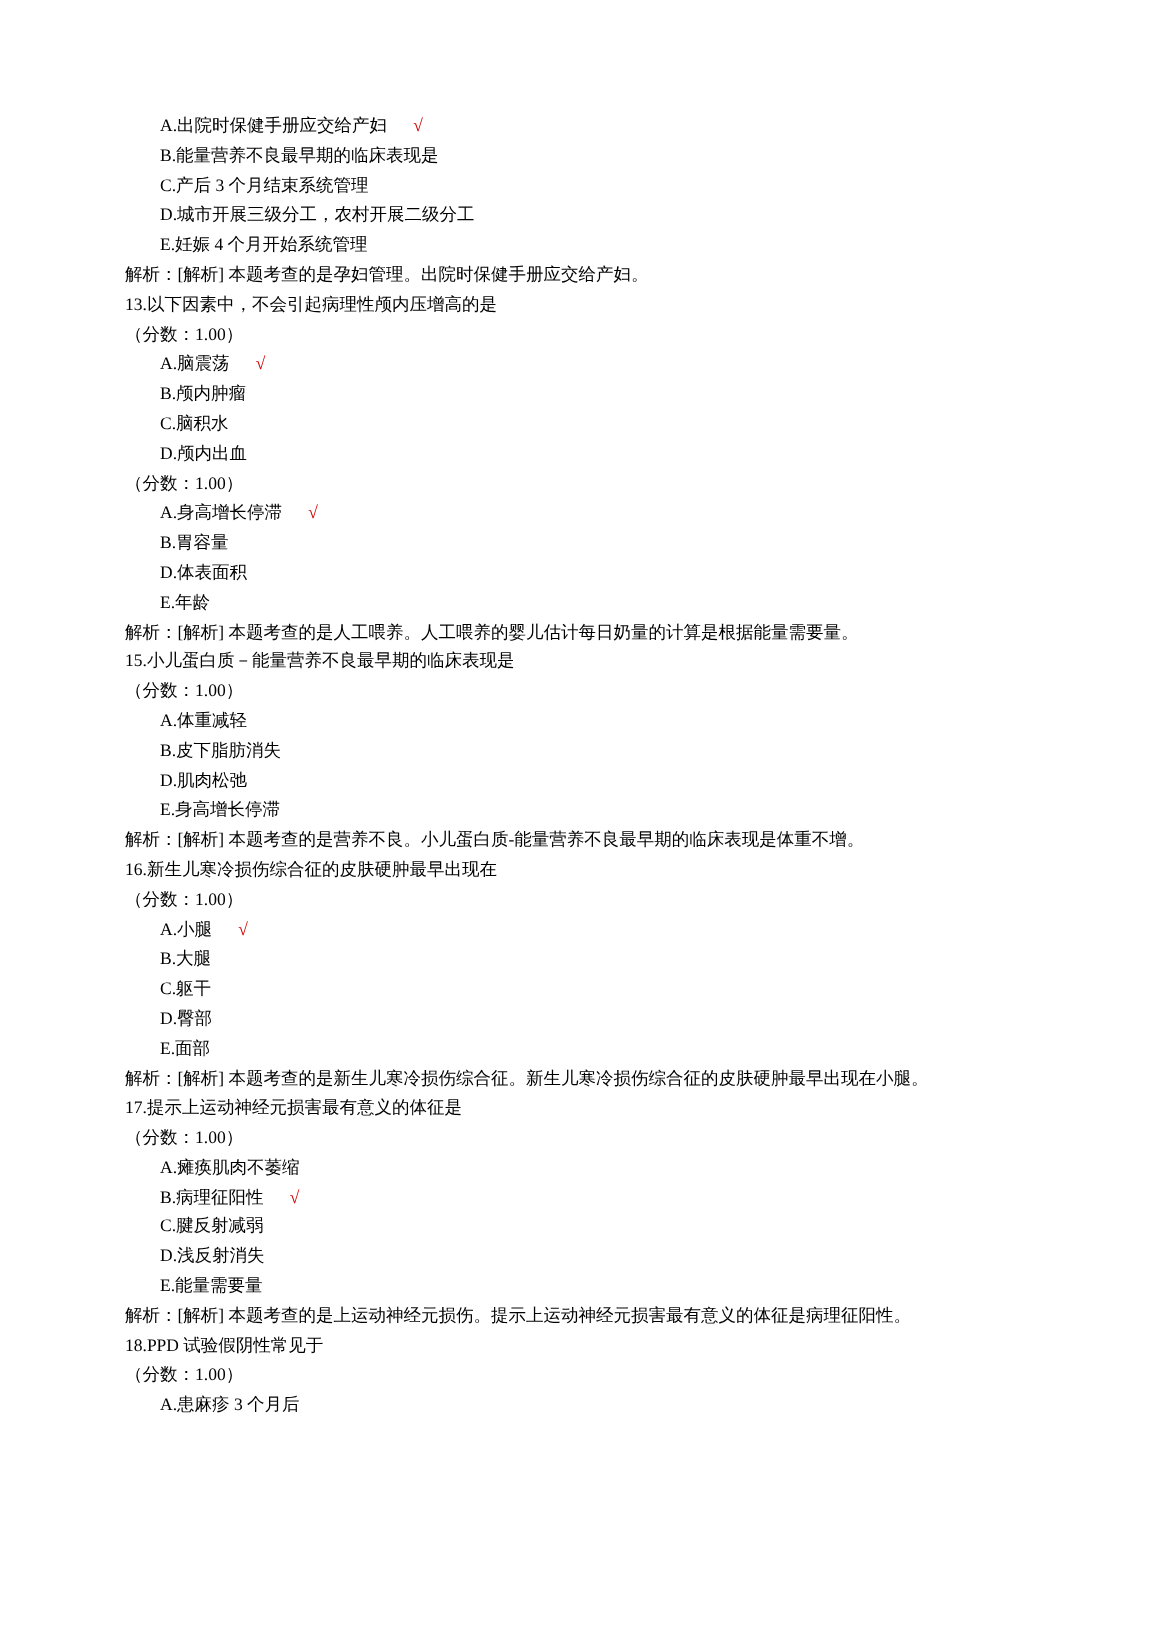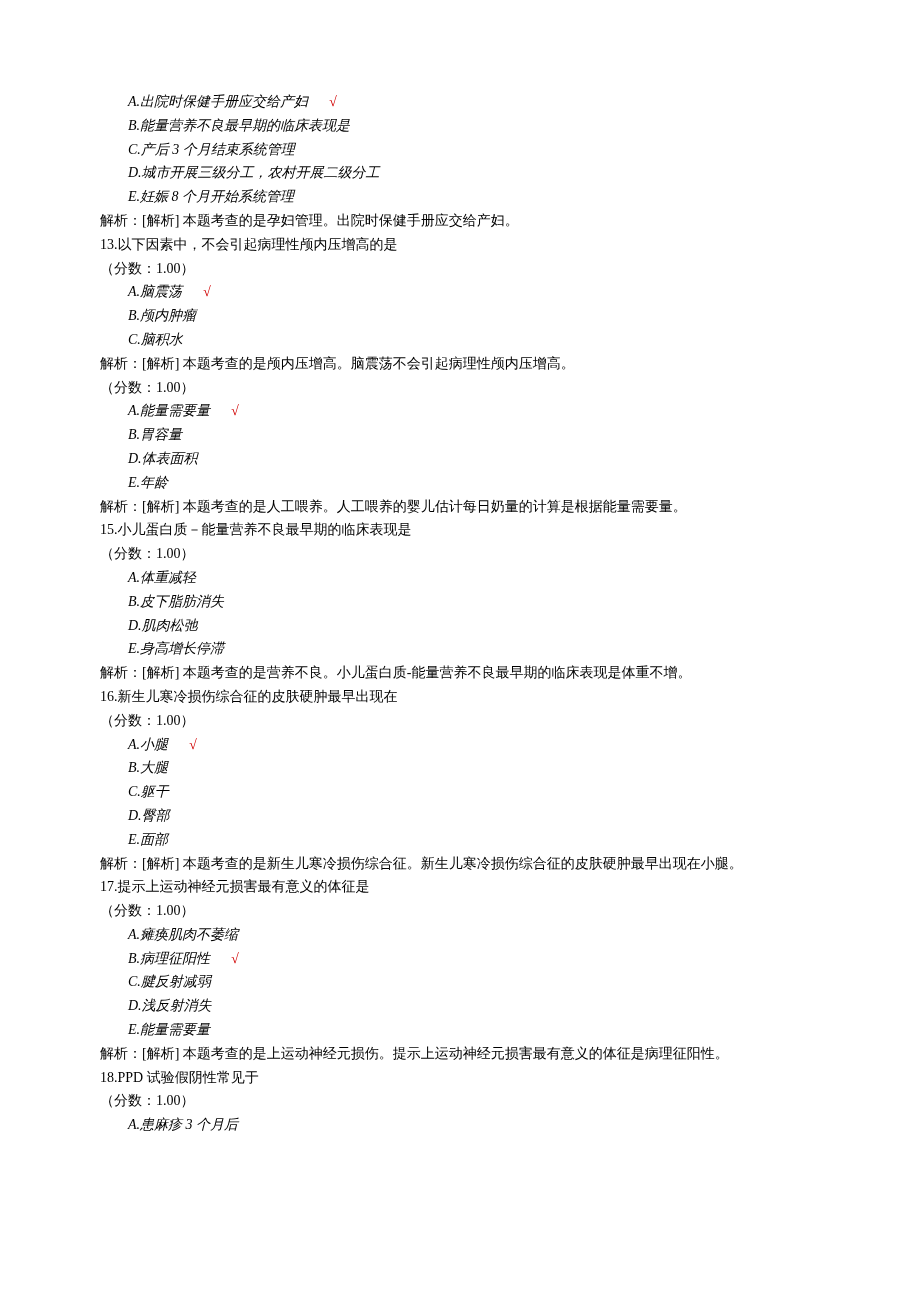--- a/index.html
+++ b/index.html
@@ -8,21 +8,20 @@
     line-height: 1.7;
     color: #000;
     background: #fff;
     margin: 0;
     padding: 90px 100px;
     width: 920px;
     box-sizing: border-box;
   }
   .opt-row {
     padding-left: 2em;
-    font-style: italic;
   }
   .indent-1 {
     padding-left: 1em;
   }
   .q-line, .score-line, .analysis-line {
     padding-left: 0;
   }
   .check {
     color: #d00000;
     font-weight: bold;
@@ -30,30 +29,30 @@
   }
 </style>
 </head>
 <body>
 
 <div id="container">
     <div class="opt-row"><span>A.出院时保健手册应交给产妇</span><span class="check">√</span></div>
     <div class="opt-row"><span>B.能量营养不良最早期的临床表现是</span></div>
     <div class="opt-row"><span>C.产后 3 个月结束系统管理</span></div>
     <div class="opt-row"><span>D.城市开展三级分工，农村开展二级分工</span></div>
-    <div class="opt-row"><span>E.妊娠 8 个月开始系统管理</span></div>
+    <div class="opt-row"><span>E.妊娠 4 个月开始系统管理</span></div>
     <div class="analysis-line">解析：[解析] 本题考查的是孕妇管理。出院时保健手册应交给产妇。</div>
     <div class="q-line">13.以下因素中，不会引起病理性颅内压增高的是</div>
     <div class="score-line indent-1">（分数：1.00）</div>
     <div class="opt-row"><span>A.脑震荡</span><span class="check">√</span></div>
     <div class="opt-row"><span>B.颅内肿瘤</span></div>
     <div class="opt-row"><span>C.脑积水</span></div>
-    <div class="analysis-line">解析：[解析] 本题考查的是颅内压增高。脑震荡不会引起病理性颅内压增高。</div>
+    <div class="opt-row"><span>D.颅内出血</span></div>
     <div class="score-line indent-1">（分数：1.00）</div>
-    <div class="opt-row"><span>A.能量需要量</span><span class="check">√</span></div>
+    <div class="opt-row"><span>A.身高增长停滞</span><span class="check">√</span></div>
     <div class="opt-row"><span>B.胃容量</span></div>
     <div class="opt-row"><span>D.体表面积</span></div>
     <div class="opt-row"><span>E.年龄</span></div>
     <div class="analysis-line">解析：[解析] 本题考查的是人工喂养。人工喂养的婴儿估计每日奶量的计算是根据能量需要量。</div>
     <div class="q-line">15.小儿蛋白质－能量营养不良最早期的临床表现是</div>
     <div class="score-line indent-1">（分数：1.00）</div>
     <div class="opt-row"><span>A.体重减轻</span></div>
     <div class="opt-row"><span>B.皮下脂肪消失</span></div>
     <div class="opt-row"><span>D.肌肉松弛</span></div>
     <div class="opt-row"><span>E.身高增长停滞</span></div>

